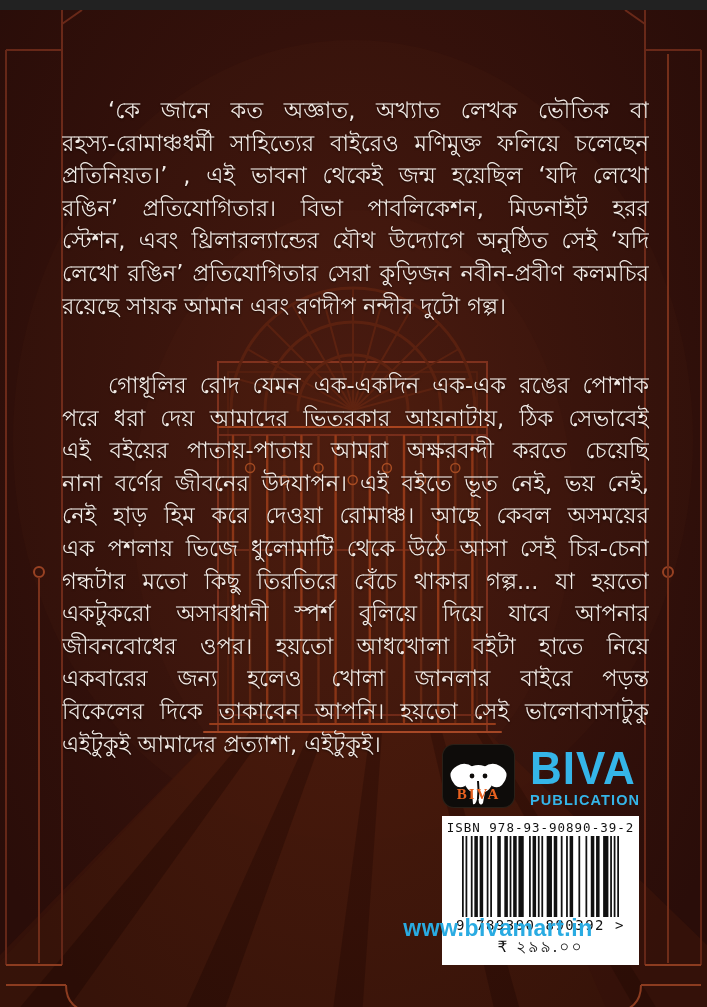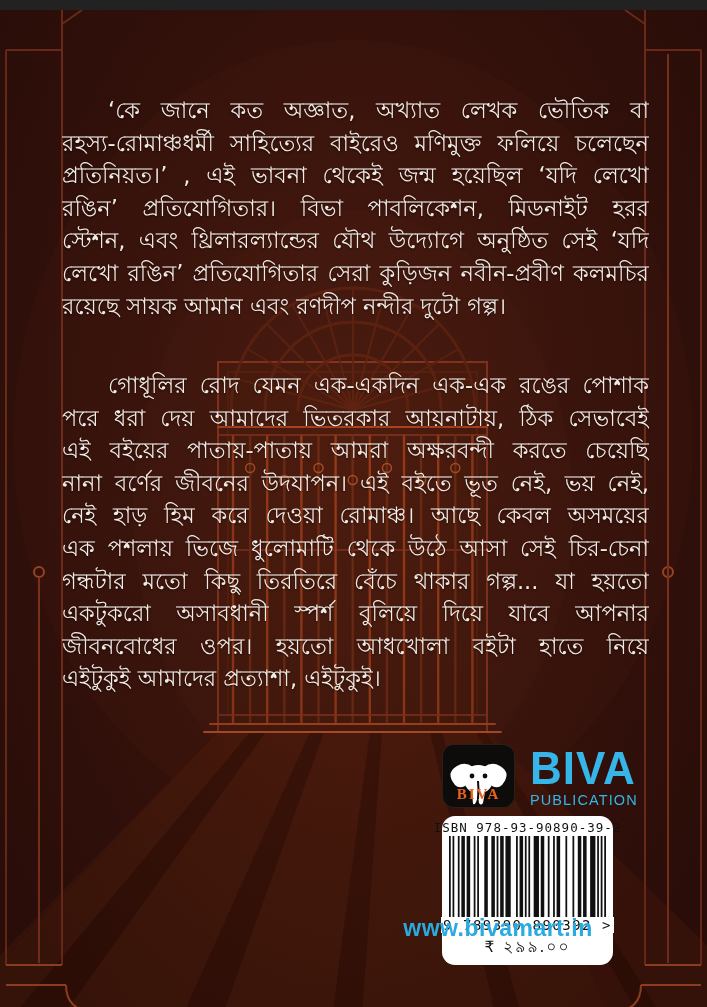--- a/index.html
+++ b/index.html
@@ -40,25 +40,25 @@
     position:relative; color:var(--logo-orange); font-weight:bold; font-size:15px;
     letter-spacing:2px; padding-bottom:4px; font-family:"Liberation Serif", serif;
   }
   .brand{margin-left:16px; line-height:1;}
   .brand-name{
     color:var(--brand-cyan); font-family:"Liberation Sans", sans-serif; font-weight:bold;
     font-size:44px; letter-spacing:1px; transform:scaleY(1.04); transform-origin:top left;
   }
   .brand-sub{
     color:var(--brand-cyan); font-family:"Liberation Sans", sans-serif;
-    font-size:14.5px; letter-spacing:1.1px; margin-top:3px; font-weight:normal;
+    font-size:14.5px; letter-spacing:1.1px; margin-top:3px; font-weight:bold;
   }
   .barcode-box{
-    position:absolute; left:442px; top:806px; width:171px; height:149px;
-    background:var(--barcode-bg); z-index:3; display:flex; flex-direction:column; align-items:center;border-radius:13px;
+    position:absolute; left:442px; top:806px; width:197px; height:149px;
+    background:var(--barcode-bg); z-index:3; display:flex; flex-direction:column; align-items:center;
   }
   .isbn-label{
     font-family:"DejaVu Sans Mono", monospace; font-size:12.5px; color:var(--barcode-ink);
     letter-spacing:1px; margin-top:4px; white-space:nowrap;
   }
   .bars{width:157px; height:95px; margin-top:1px;}
   .ean-row{
     font-family:"DejaVu Sans Mono", monospace; font-size:14px; color:var(--barcode-ink);
     letter-spacing:1.5px; margin-top:-14px; white-space:nowrap; background:var(--barcode-bg);
     padding:0 2px;
@@ -179,20 +179,22 @@
   <div class="blurb para-2">
       <div class="line first">গোধূলির রোদ যেমন এক-একদিন এক-এক রঙের পোশাক</div>
       <div class="line">পরে ধরা দেয় আমাদের ভিতরকার আয়নাটায়, ঠিক সেভাবেই</div>
       <div class="line">এই বইয়ের পাতায়-পাতায় আমরা অক্ষরবন্দী করতে চেয়েছি</div>
       <div class="line">নানা বর্ণের জীবনের উদযাপন। এই বইতে ভূত নেই, ভয় নেই,</div>
       <div class="line">নেই হাড় হিম করে দেওয়া রোমাঞ্চ। আছে কেবল অসময়ের</div>
       <div class="line">এক পশলায় ভিজে ধুলোমাটি থেকে উঠে আসা সেই চির-চেনা</div>
       <div class="line">গন্ধটার মতো কিছু তিরতিরে বেঁচে থাকার গল্প... যা হয়তো</div>
       <div class="line">একটুকরো অসাবধানী স্পর্শ বুলিয়ে দিয়ে যাবে আপনার</div>
       <div class="line">জীবনবোধের ওপর। হয়তো আধখোলা বইটা হাতে নিয়ে</div>
+      <div class="line">একবারের জন্য হলেও খোলা জানলার বাইরে পড়ন্ত</div>
+      <div class="line">বিকেলের দিকে তাকাবেন আপনি। হয়তো সেই ভালোবাসাটুকু</div>
       <div class="line tail">এইটুকুই আমাদের প্রত্যাশা, এইটুকুই।</div>
     </div>
 
   <div class="publisher">
     <div class="logo-box">
       <svg viewBox="0 0 71 48" aria-hidden="true">
         <g fill="#ffffff">
           <path d="M12,26 Q2,14 14,7 Q22,2 30,8 Q24,16 22,27 Q16,30 12,26 Z"></path>
           <path d="M59,26 Q69,14 57,7 Q49,2 41,8 Q47,16 49,27 Q55,30 59,26 Z"></path>
           <path d="M24,10 Q35,2 47,10 Q52,16 50,24 Q47,31 42,33 L40,44 Q38,47 36,44 L35,36 Q33,47 30,45 L29,33 Q24,31 21,24 Q19,16 24,10 Z"></path>

